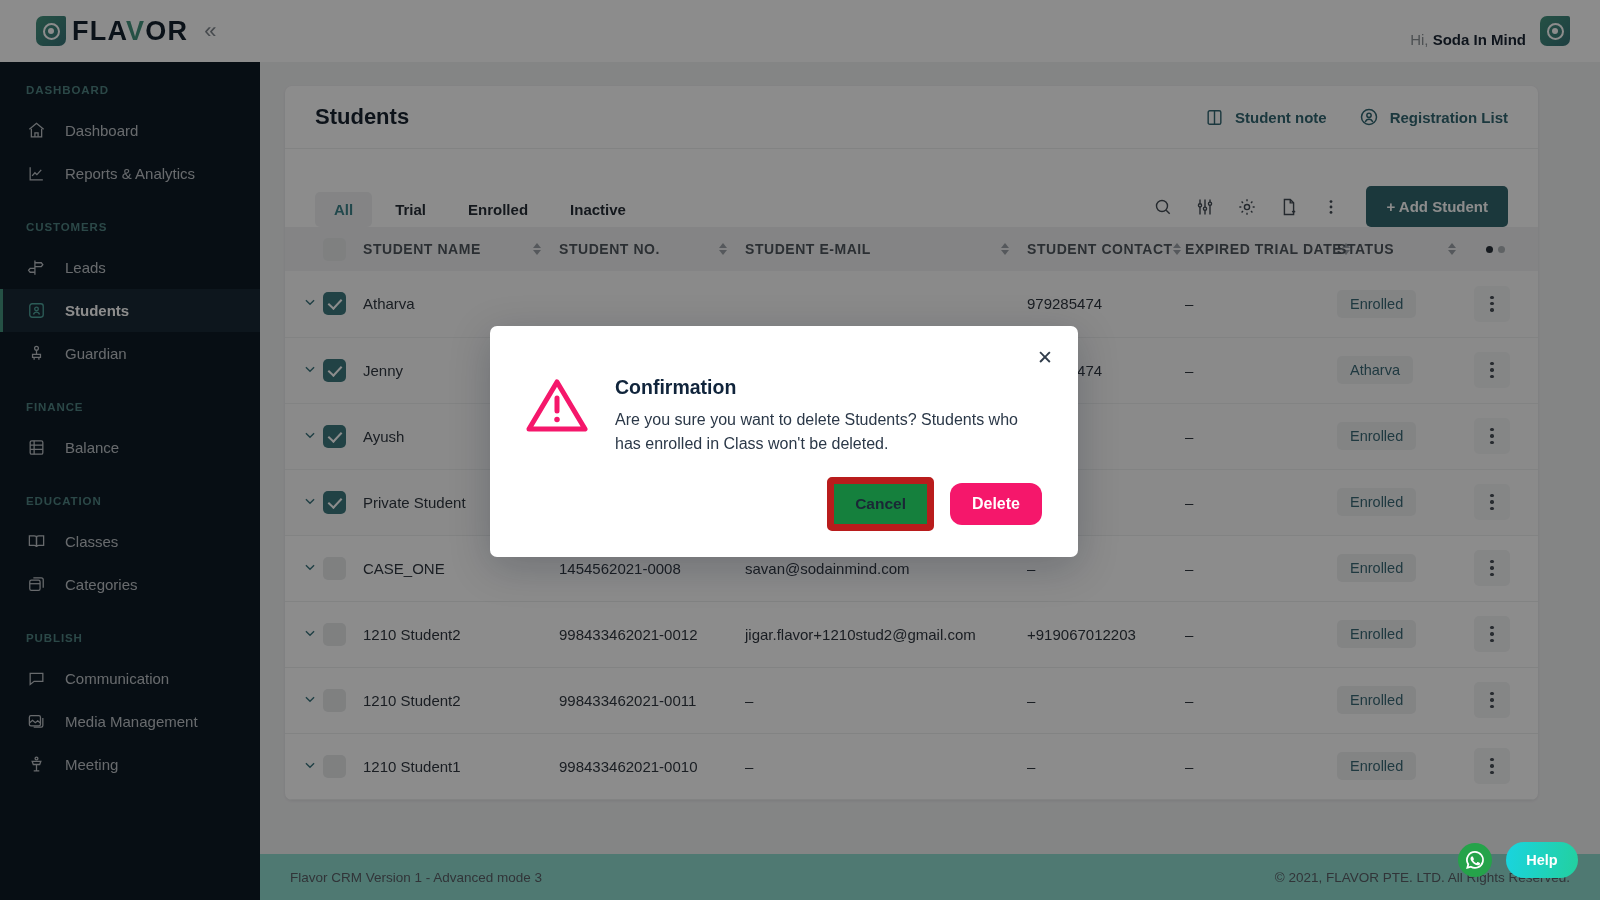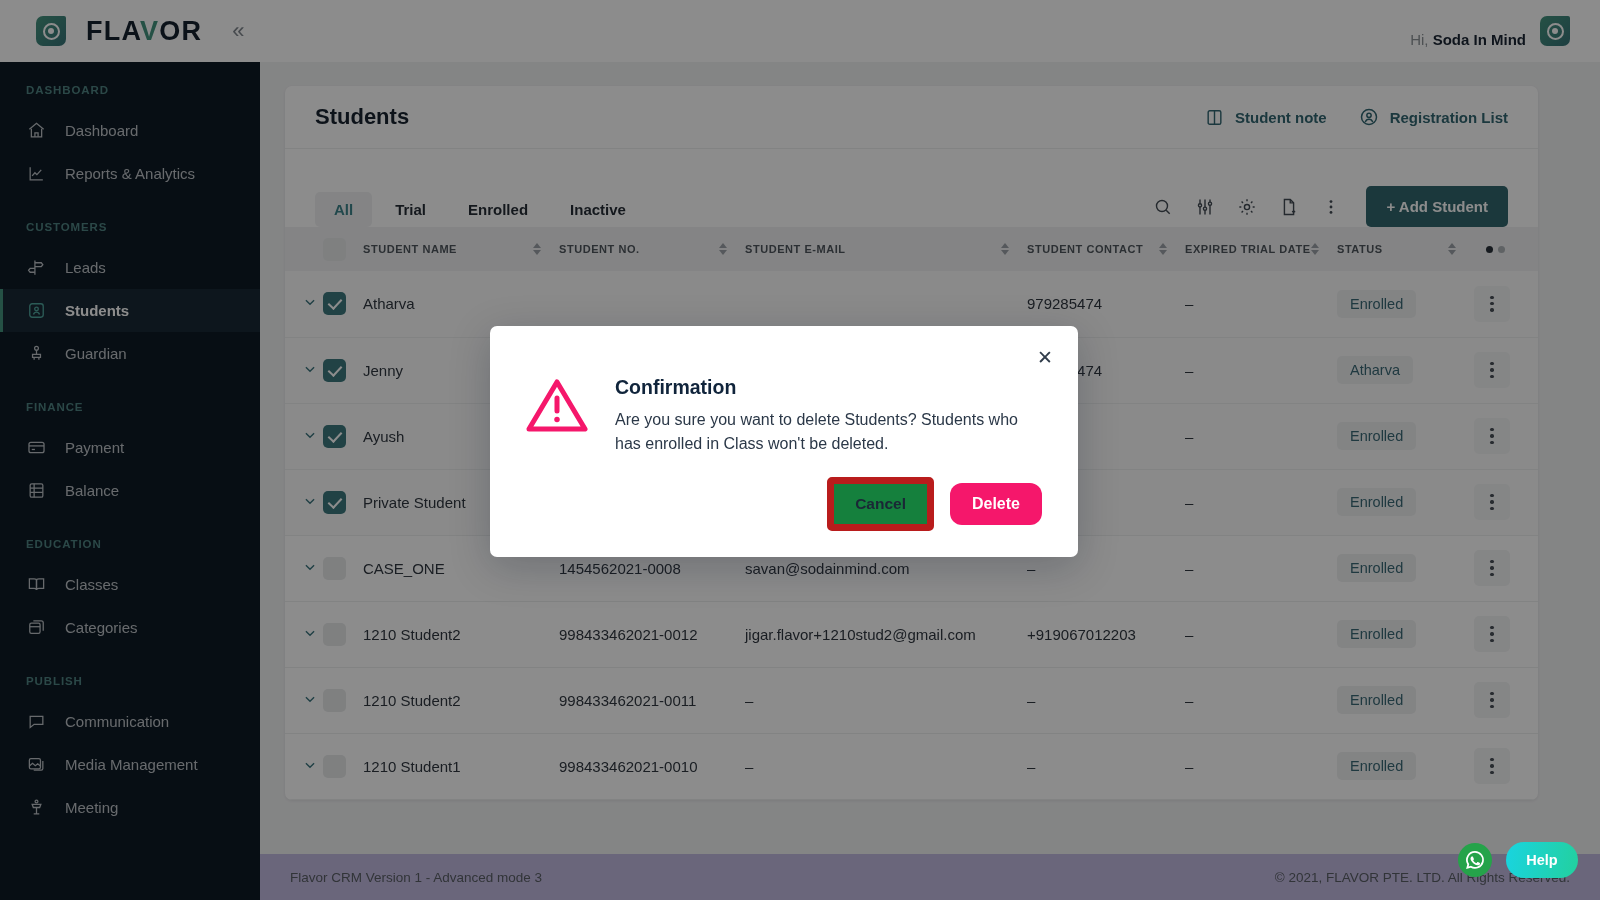--- a/index.html
+++ b/index.html
@@ -26,21 +26,21 @@
   
   .topbar {
     position: absolute; top: 0; left: 0;
     width: 1600px; height: 62px;
     background: #ffffff;
     display: flex; align-items: center;
     z-index: 5;
   }
   .brand {
     width: 260px; height: 62px;
-    display: flex; align-items: center; gap: 20px;
+    display: flex; align-items: center; gap: 6px;
     padding-left: 36px;
   }
   .brand-mark {
     width: 30px; height: 30px;
     border-radius: 7px 2px 7px 7px;
     background: linear-gradient(135deg,#12A37A 0%, #0F7D86 100%);
     display: flex; align-items: center; justify-content: center;
     flex: none;
   }
   .brand-mark .ring {
@@ -168,21 +168,21 @@
     padding: 12px 20px; border-radius: 5px;
     border: none; cursor: pointer; margin-left: 3px;
     font-family: "Liberation Sans", sans-serif;
   }
 
   
   table.stu { width: 100%; border-collapse: collapse; table-layout: fixed; }
   table.stu thead th {
     background: #EFF1F3;
     height: 44px;
-    font-size: 11px; letter-spacing: 0.55px; font-weight: 700;
+    font-size: 14px; letter-spacing: 0.55px; font-weight: 700;
     color: #4A5663; text-align: left;
     padding: 0; vertical-align: middle;
     white-space: nowrap;
   }
   .th-in { display: flex; align-items: center; }
   .sort {
     margin-left: auto; margin-right: 18px;
     display: flex; flex-direction: column; gap: 2px;
     color: #97A1AC; flex: none;
   }
@@ -240,21 +240,21 @@
   .hdr-dots .d1 { width:7px; height:7px; border-radius:50%; background:#22313F; }
   .hdr-dots .d2 { width:7px; height:7px; border-radius:50%; background:#A9B2BB; }
 
   
   .footer {
     position: absolute; bottom: 0; left: 260px;
     width: 1340px; height: 46px;
     display: flex; align-items: center;
     padding: 0 30px;
     font-size: 13.5px; color: #55606C;
-    background: #c4b5fd;
+    background: #5eead4;
     z-index: 3;
   }
   .footer .right { margin-left: auto; }
 
   .fab-wa {
     position: absolute; right: 108px; bottom: 23px;
     width: 34px; height: 34px; border-radius: 50%;
     background: #25A34A;
     display: flex; align-items: center; justify-content: center;
     z-index: 30; cursor: pointer;
@@ -398,30 +398,20 @@
               <path d="M7 13h10v4H7z"></path>
               <path d="M9 17v3M15 17v3"></path>
             </svg>
           </span>
         <span class="lbl">Guardian</span>
       </div>
 
       <div class="sp-c"></div>
       <div class="nav-group-label">FINANCE</div>
       <div class="sp-b"></div>
-      <div class="nav-item">
-        <span class="ico">
-            <svg width="19" height="19" viewBox="0 0 24 24" fill="none" stroke="currentColor" stroke-width="1.6">
-              <rect x="2.5" y="5.5" width="19" height="13" rx="2.5"></rect>
-              <path d="M2.5 10h19"></path>
-              <path d="M6 14.5h4"></path>
-            </svg>
-          </span>
-        <span class="lbl">Payment</span>
-      </div>
       <div class="nav-item">
         <span class="ico">
             <svg width="19" height="19" viewBox="0 0 24 24" fill="none" stroke="currentColor" stroke-width="1.6">
               <rect x="4" y="3.5" width="16" height="17" rx="2"></rect>
               <path d="M4 9h16M4 14.5h16"></path>
               <path d="M9 3.5v17"></path>
             </svg>
           </span>
         <span class="lbl">Balance</span>
       </div>

